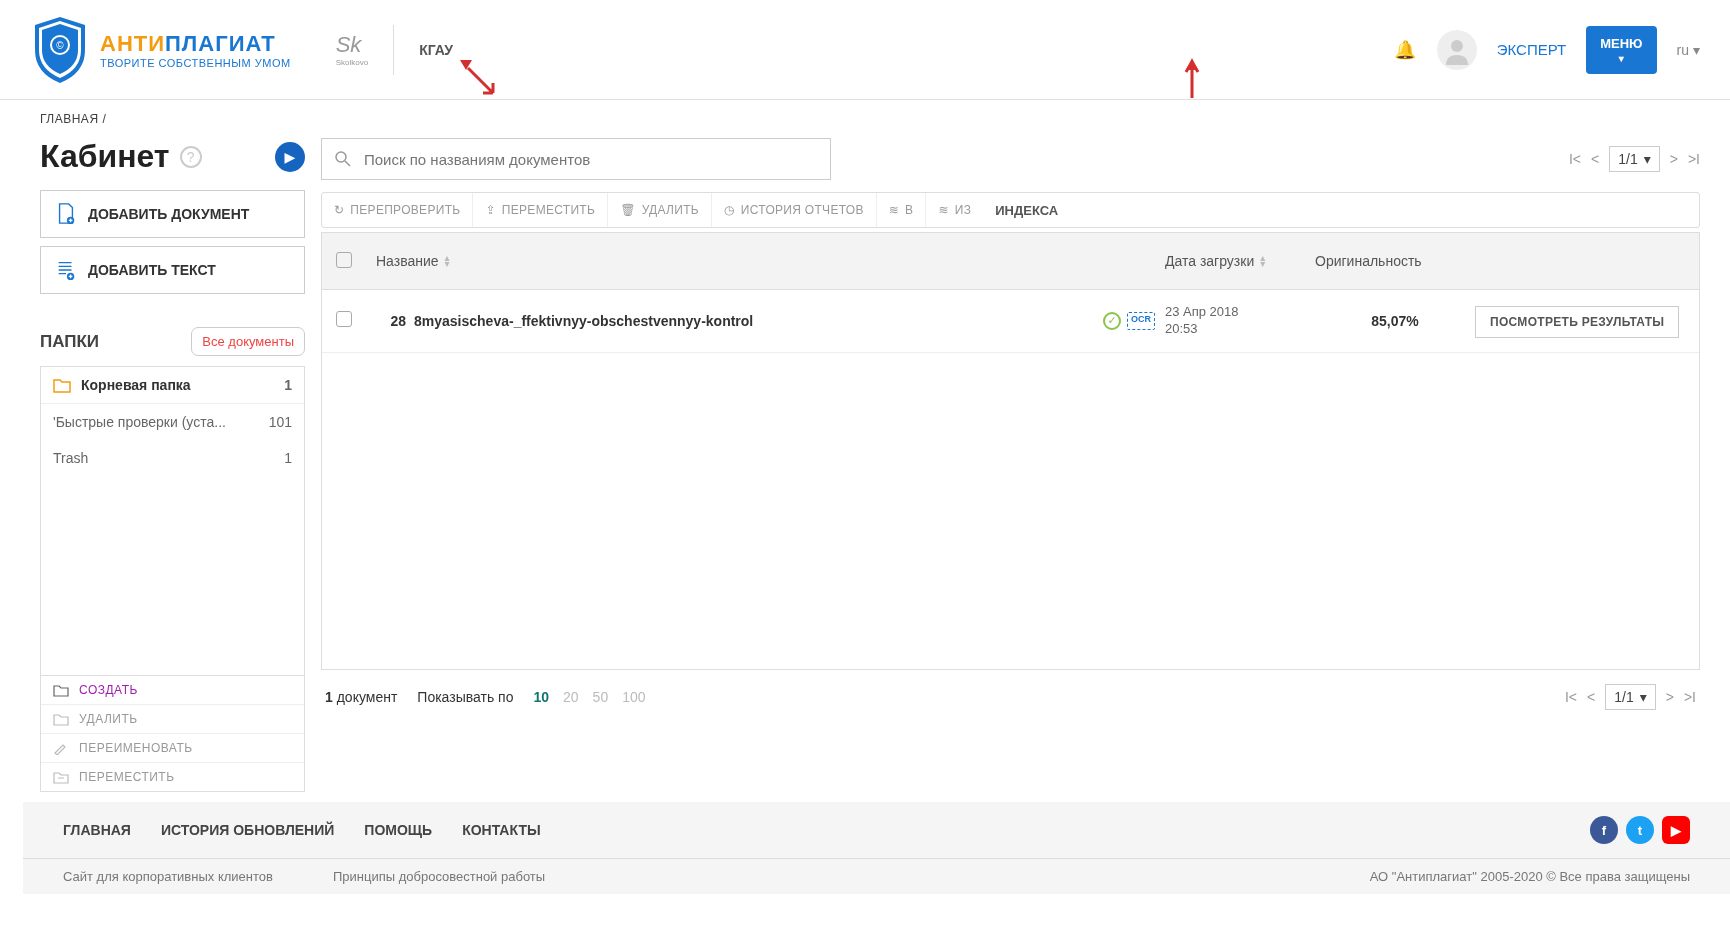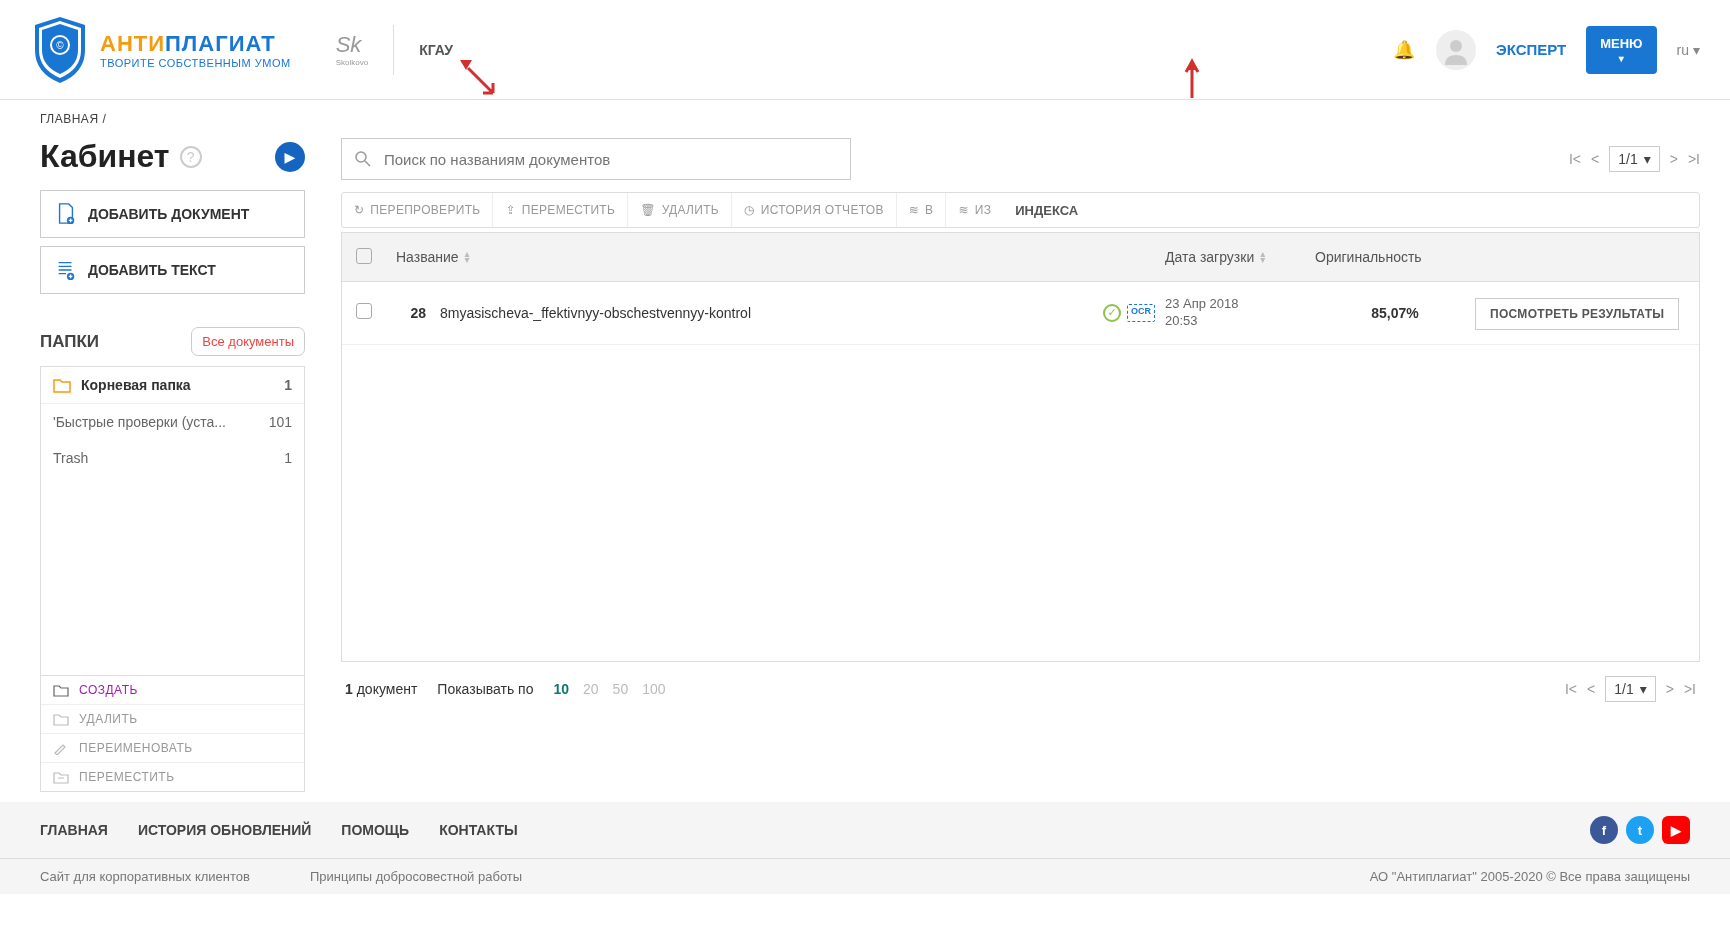--- a/index.html
+++ b/index.html
@@ -13,32 +13,32 @@
 .brand-title { font-size: 22px; font-weight: bold; letter-spacing: 1px; }
 .brand-anti { color: #f39c12; }
 .brand-plagiat { color: #1976d2; }
 .brand-sub { color: #1976d2; font-size: 11px; letter-spacing: 0.5px; }
 .sk-logo { color: #999; font-size: 22px; margin-left: 35px; font-style: italic; }
 .vbar { width: 1px; height: 50px; background: #ddd; margin: 0 25px; }
 .org-name { color: #555; font-weight: bold; font-size: 14px; }
 .header-right { margin-left: auto; display: flex; align-items: center; gap: 20px; }
 .bell { color: #f39c12; font-size: 18px; }
 .avatar { width: 40px; height: 40px; border-radius: 50%; background: #eee; display: flex; align-items: center; justify-content: center; color: #ccc; }
-.role { color: #1976d2; font-weight: bold; font-size: 15px; }
+.role { color: #1976d2; font-weight: normal; font-size: 15px; }
 .menu-btn { background: #1976d2; color: #fff; padding: 10px 14px; border-radius: 4px; font-weight: bold; font-size: 13px; text-align: center; }
 .menu-btn .arrow { font-size: 10px; display: block; margin-top: 2px; }
 .lang { color: #888; display: flex; align-items: center; gap: 4px; }
 
 .red-arrow { position: absolute; color: #d32f2f; pointer-events: none; }
 
 
 .breadcrumb { padding: 12px 40px; color: #404040; font-size: 12px; letter-spacing: 0.5px; }
 
 
-.layout { display: flex; gap: 36px; padding: 0 10px; }
+.layout { display: flex; gap: 16px; padding: 0 10px; }
 .sidebar { width: 295px; padding-left: 30px; display: flex; flex-direction: column; }
 .main { flex: 1; padding-right: 20px; }
 
 .side-title-row { display: flex; align-items: center; gap: 10px; margin-bottom: 15px; }
 .side-title { font-size: 32px; font-weight: bold; color: #222; }
 .help-circle { color: #ccc; font-size: 18px; border: 2px solid #ccc; border-radius: 50%; width: 22px; height: 22px; display: inline-flex; align-items: center; justify-content: center; font-size: 14px; }
 .play-btn { width: 30px; height: 30px; background: #1565c0; border-radius: 50%; display: flex; align-items: center; justify-content: center; color: #fff; margin-left: auto; }
 
 .side-btn { border: 1px solid #ccc; padding: 12px 15px; margin-bottom: 8px; font-weight: bold; display: flex; align-items: center; gap: 12px; cursor: pointer; }
 .side-btn svg { width: 20px; height: 22px; }
@@ -64,46 +64,46 @@
 .search-box input { border: none; outline: none; flex: 1; font-size: 15px; color: #444; }
 .pager { display: flex; align-items: center; gap: 10px; margin-left: auto; color: #999; }
 .pager .pg-box { border: 1px solid #ccc; padding: 4px 8px; display: flex; align-items: center; gap: 6px; color: #444; }
 .pager .nav-ic { cursor: pointer; }
 
 .toolbar { display: flex; align-items: center; border: 1px solid #ddd; border-radius: 3px; height: 36px; margin-bottom: 4px; }
 .tb-item { display: flex; align-items: center; gap: 6px; padding: 0 12px; color: #999; font-size: 12px; height: 100%; border-right: 1px solid #eee; letter-spacing: 0.3px; }
 .tb-item:last-of-type { border-right: none; }
 .tb-label { color: #555; font-weight: bold; font-size: 13px; margin-left: 12px; }
 
-.table-hdr { display: flex; align-items: center; background: #f3f3f3; height: 50px; border: 1px solid #ddd; padding: 0 14px; }
+.table-hdr { display: flex; align-items: center; background: #f3f3f3; height: 58px; border: 1px solid #ddd; padding: 0 14px; }
 .col-check { width: 40px; }
 .col-name { flex: 1; }
 .col-date { width: 150px; }
 .col-orig { width: 160px; text-align: center; }
 .col-act { width: 210px; }
 .th { color: #555; font-size: 14px; display: flex; align-items: center; gap: 6px; }
 
 .table-body { border: 1px solid #ddd; border-top: none; height: 380px; overflow-y: auto; }
 .row { display: flex; align-items: center; padding: 14px 14px; border-bottom: 1px solid #eee; }
-.row .fname { font-weight: normal; margin-left: 6px; }
+.row .fname { font-weight: bold; }
 .row .num { font-weight: bold; width: 30px; text-align: right; margin-right: 8px; }
 .badges { display: flex; gap: 6px; margin-right: 10px; }
 .ocr-badge { border: 1.5px dashed #1976d2; color: #1976d2; padding: 1px 3px; font-size: 9px; font-weight: bold; border-radius: 2px; }
 .check-badge { width: 18px; height: 18px; border: 2px solid #8bc34a; border-radius: 50%; display: flex; align-items: center; justify-content: center; color: #8bc34a; font-size: 11px; }
 .date-cell { color: #666; font-size: 13px; line-height: 1.3; }
 .orig-cell { font-weight: bold; }
 .view-btn { border: 1px solid #ccc; padding: 8px 14px; font-size: 12px; font-weight: bold; color: #555; letter-spacing: 0.3px; }
 
 .table-footer { display: flex; align-items: center; padding: 14px 4px; gap: 20px; }
 .doc-count b { font-weight: bold; }
 .page-sizes { display: flex; gap: 14px; color: #bbb; }
 .page-sizes .active { color: #0f766e; font-weight: bold; }
 
 
-.footer { background: #f5f5f5; margin-top: 10px; }
+.footer { background: #f5f5f5; margin-top: 10px; margin-left: 23px; }
 .footer-row1 { display: flex; align-items: center; padding: 14px 40px; gap: 30px; }
 .footer-row1 a { color: #444; font-weight: bold; font-size: 14px; text-decoration: none; }
 .social { margin-left: auto; display: flex; gap: 8px; }
 .soc { width: 28px; height: 28px; border-radius: 50%; display: flex; align-items: center; justify-content: center; color: #fff; font-size: 13px; font-weight: bold; }
 .fb { background: #3b5998; } .tw { background: #1da1f2; } .yt { background: #ff0000; border-radius: 6px; }
 .divider { height: 1px; background: #ddd; }
 .footer-row2 { display: flex; align-items: center; padding: 10px 40px; color: #777; font-size: 13px; }
 .footer-row2 .copy { margin-left: auto; }
 
 .chkbox { width: 16px; height: 16px; border: 1.5px solid #aaa; border-radius: 3px; display: inline-block; }

